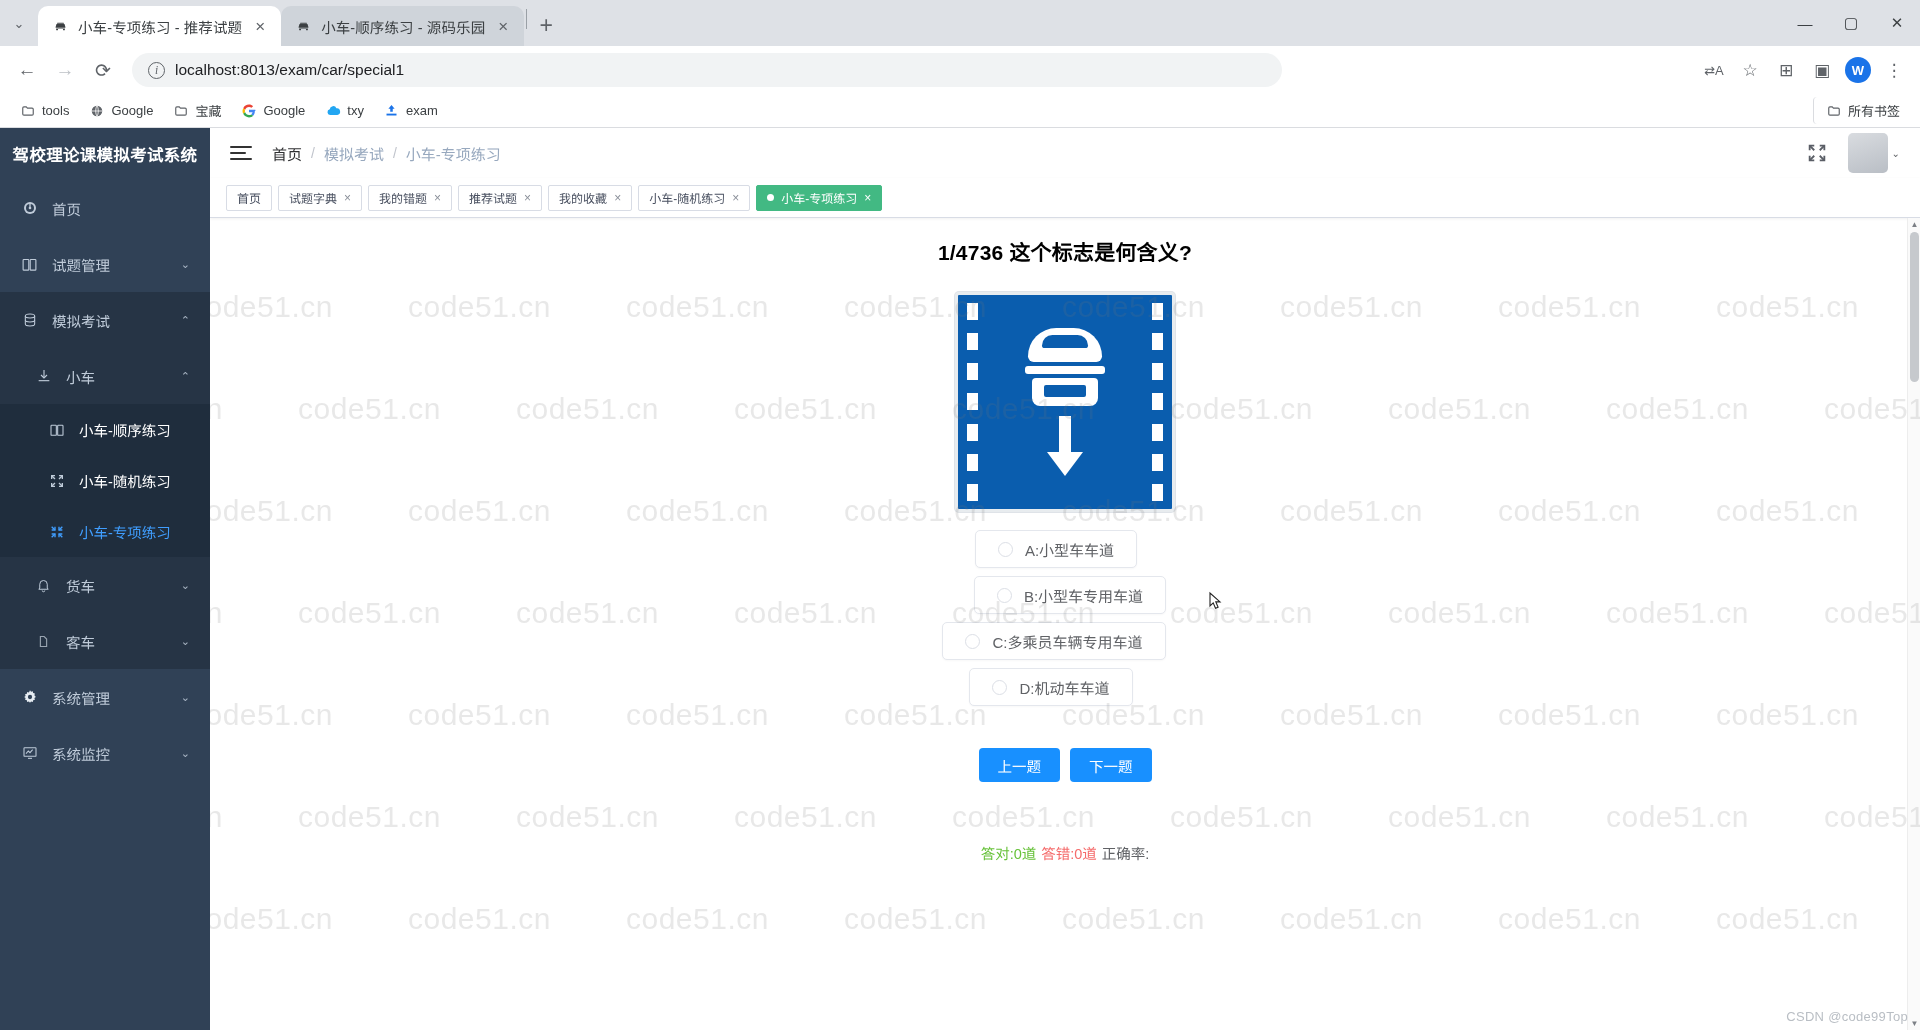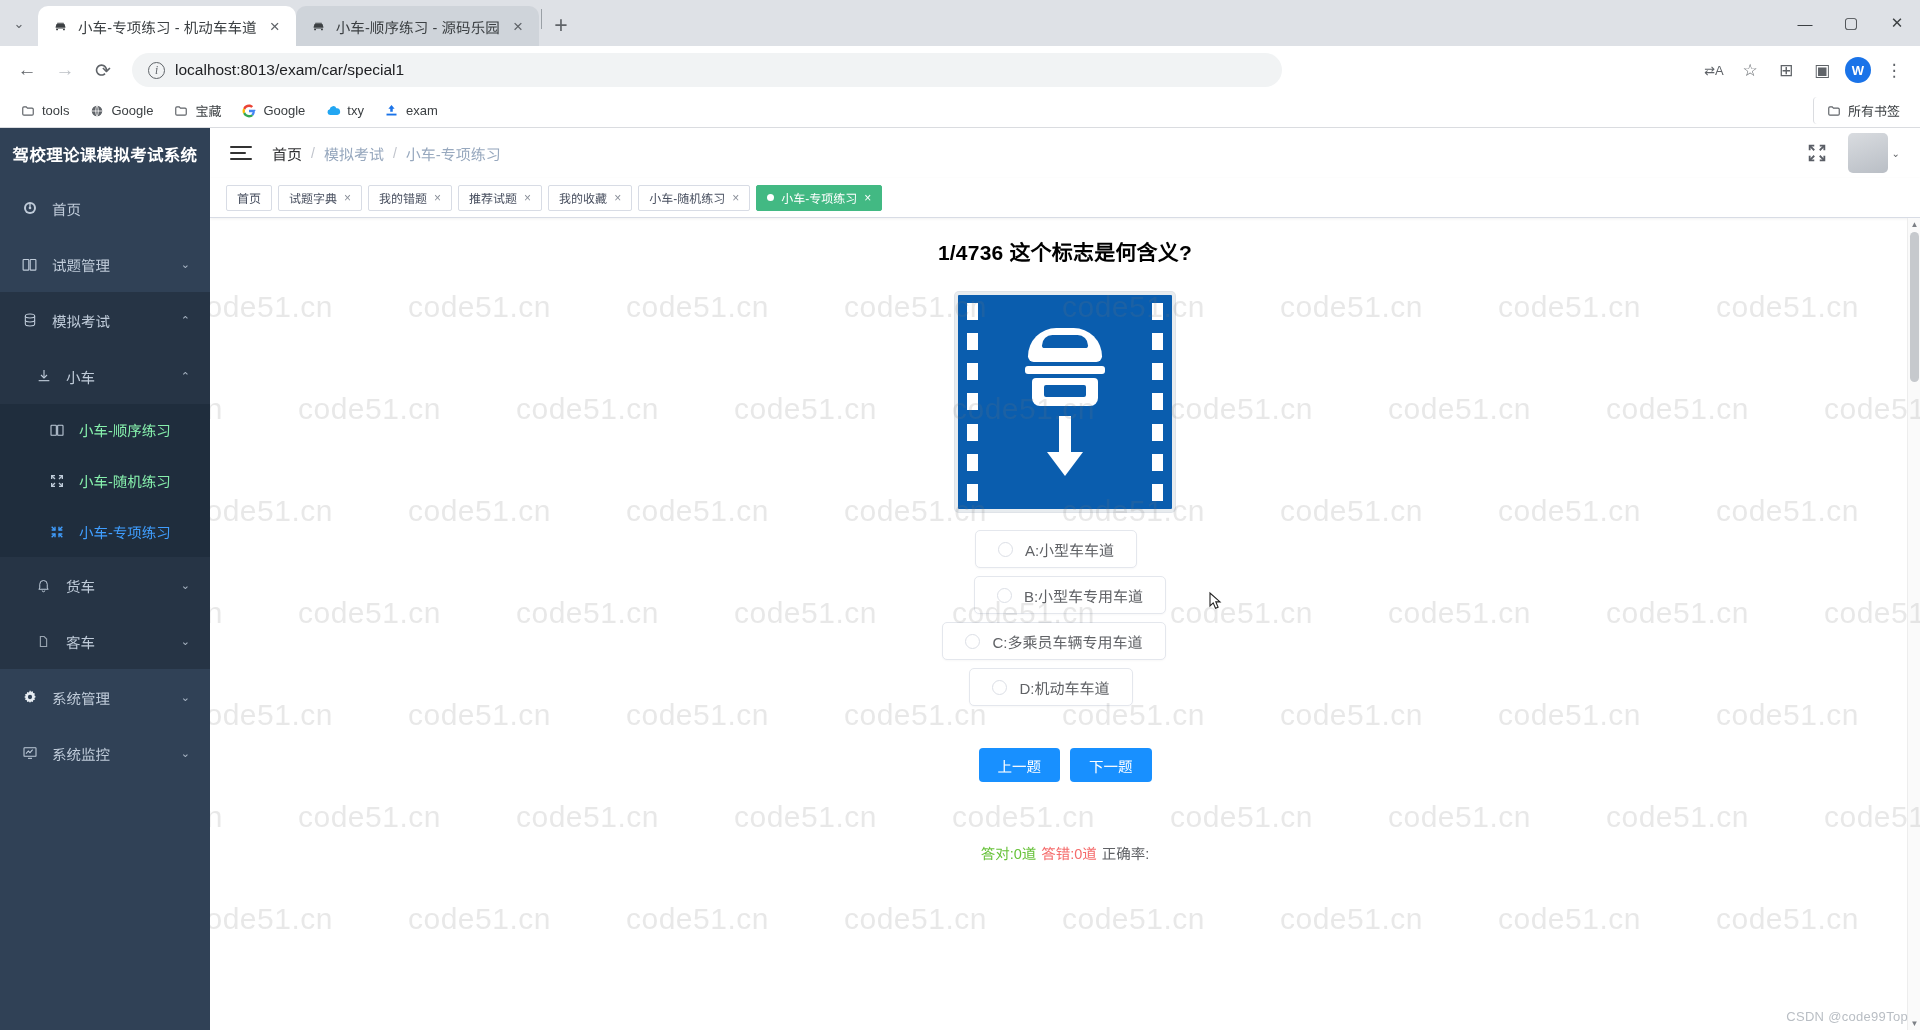--- a/index.html
+++ b/index.html
@@ -87,21 +87,21 @@
   .sb-title { height: 52px; display: flex; align-items: center; justify-content: center;
     font-size: 16.5px; font-weight: bold; color: #fff; letter-spacing: .3px; }
   .sb-item { height: 56px; display: flex; align-items: center; padding: 0 20px; gap: 13px;
     font-size: 14.5px; color: #bfcbd9; position: relative; }
   .sb-item .ico { width: 19px; flex: 0 0 19px; display: flex; align-items: center; justify-content: center;
     font-size: 15px; color: #bfcbd9; }
   .sb-item .lbl { flex: 1; white-space: nowrap; }
   .sb-item .arrow { font-size: 11px; color: #bfcbd9; opacity: .85; }
   .sb-group-open { background: #263445; }
   .sb-sub { height: 51px; padding-left: 47px; display: flex; align-items: center; gap: 13px;
-    font-size: 14.5px; color: #86efac; background: #1f2d3d; }
+    font-size: 14.5px; color: #ffffff; background: #1f2d3d; }
   .sb-sub .ico { width: 19px; flex: 0 0 19px; display: flex; align-items: center; justify-content: center; font-size: 15px; }
   .sb-sub.active { color: #409eff; }
   .sb-sub.active .ico { color: #409eff; }
   .sb-sub2 { padding-left: 34px; }
 
   
   .main { flex: 1; display: flex; flex-direction: column; position: relative; background: #fff; min-width: 0; }
   .navbar { height: 50px; background: #fff; display: flex; align-items: center; padding: 0 20px;
     gap: 20px; position: relative; z-index: 20; }
   .hamburger { width: 22px; display: flex; flex-direction: column; gap: 4px; }
@@ -202,21 +202,21 @@
 
   <div class="tabstrip">
     <div class="tabstrip-chevron">⌄</div>
 
     <div class="chrome-tab active">
       <span class="favicon">
         <svg width="15" height="15" viewBox="0 0 24 24" fill="#3c4043">
             <path d="M5 15h14v2a1 1 0 0 1-1 1h-1a1 1 0 0 1-1-1v-1H8v1a1 1 0 0 1-1 1H6a1 1 0 0 1-1-1v-2zm.6-7h12.8l1.3 4.2a2 2 0 0 1 .1.6V14H4.2v-1.2c0-.2 0-.4.1-.6L5.6 8zM7 6h10l.7 1.4H6.3L7 6z"></path>
           </svg>
       </span>
-      <span class="tab-title">小车-专项练习 - 机动车车道</span>
+      <span class="tab-title">小车-专项练习 - 推荐试题</span>
       <span class="tab-close">×</span>
     </div>
 
     <div class="chrome-tab inactive">
       <span class="favicon">
         <svg width="15" height="15" viewBox="0 0 24 24" fill="#3c4043">
             <path d="M5 15h14v2a1 1 0 0 1-1 1h-1a1 1 0 0 1-1-1v-1H8v1a1 1 0 0 1-1 1H6a1 1 0 0 1-1-1v-2zm.6-7h12.8l1.3 4.2a2 2 0 0 1 .1.6V14H4.2v-1.2c0-.2 0-.4.1-.6L5.6 8zM7 6h10l.7 1.4H6.3L7 6z"></path>
           </svg>
       </span>
       <span class="tab-title">小车-顺序练习 - 源码乐园</span>

